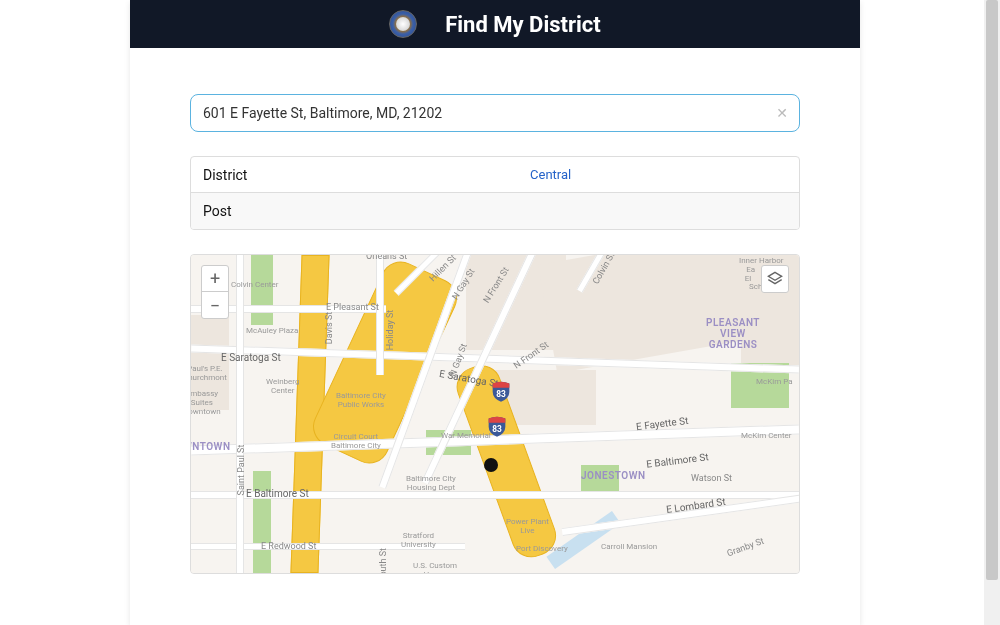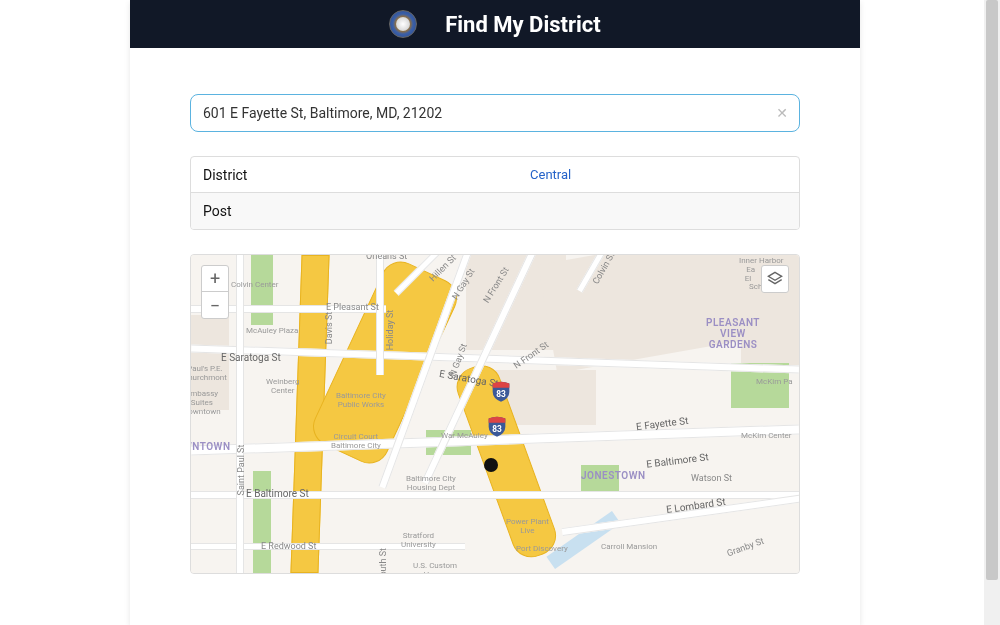--- a/index.html
+++ b/index.html
@@ -153,21 +153,21 @@
         <div class="poi" style="left:145px;top:137px;white-space:pre">Baltimore City
 Public Works</div>
         <div class="poi" style="left:140px;top:178px;white-space:pre">Circuit Court
 Baltimore City</div>
         <div class="poi" style="left:215px;top:220px;white-space:pre">Baltimore City
 Housing Dept</div>
         <div class="poi" style="left:210px;top:277px;white-space:pre">Stratford
 University</div>
         <div class="poi" style="left:222px;top:307px;white-space:pre">U.S. Custom
 House</div>
-        <div class="poi" style="left:250px;top:177px">War McAuley</div>
+        <div class="poi" style="left:250px;top:177px">War Memorial</div>
         <div class="poi" style="left:315px;top:263px;white-space:pre">Power Plant
 Live</div>
         <div class="poi" style="left:325px;top:290px">Port Discovery</div>
         <div class="poi" style="left:410px;top:288px">Carroll Mansion</div>
         <div class="poi" style="left:550px;top:177px">McKim Center</div>
         <div class="poi" style="left:565px;top:123px">McKim Pa</div>
         <div class="poi" style="left:548px;top:2px;white-space:pre">Inner Harbor
 Ea     me
 El          ry
 School</div>

